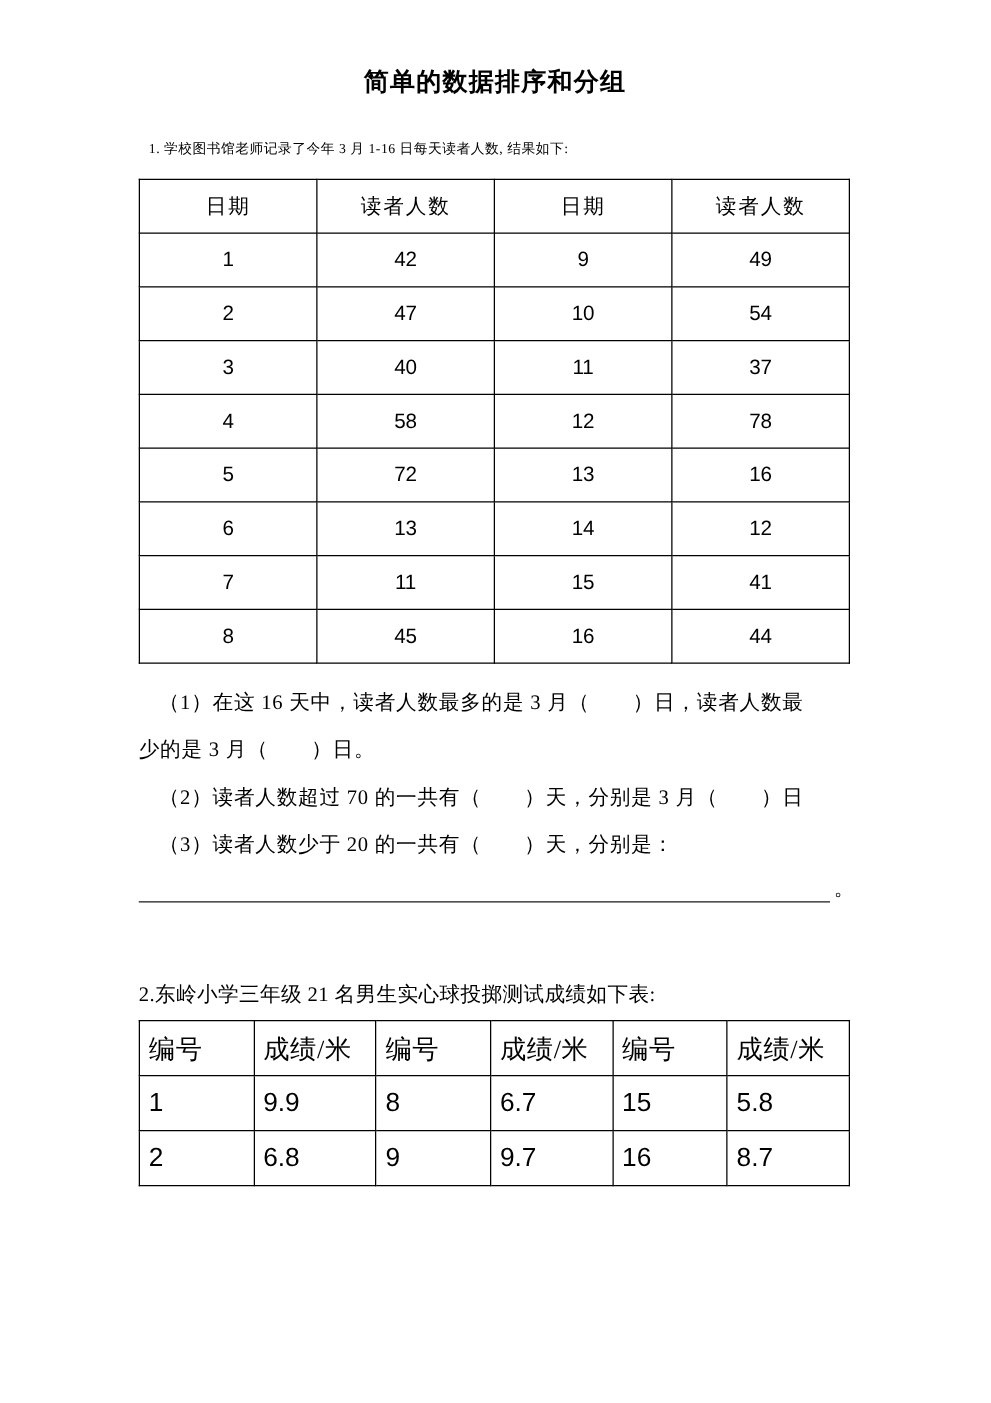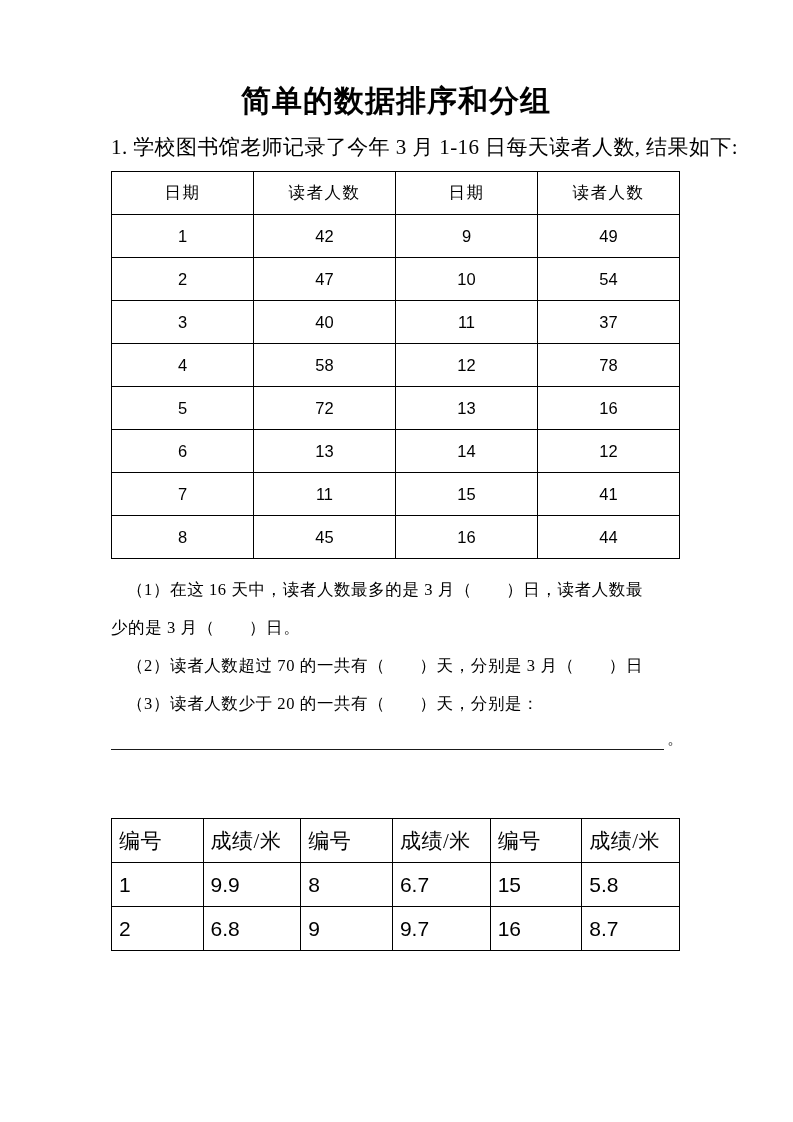--- a/index.html
+++ b/index.html
@@ -29,33 +29,33 @@
     position: absolute;
     left: 111px;
     top: 0;
     width: 570px;
   }
 
   
   .doc-title {
     text-align: center;
     font-weight: bold;
-    font-size: 30px;
+    font-size: 20px;
     line-height: 34px;
     letter-spacing: 1px;
     margin: 0;
-    padding-top: 84px;
+    padding-top: 48px;
     font-family: "DejaVu Serif", "Liberation Serif", serif;
   }
 
   
   .q-lead {
-    font-size: 21px;
+    font-size: 11px;
     line-height: 30px;
-    margin: 0;
+    margin: 8px;
     padding-top: 14px;
     letter-spacing: 0.4px;
     white-space: nowrap;
   }
 
   .sub-q {
     font-size: 16.5px;
     line-height: 38px;
     margin: 0;
     letter-spacing: 0.6px;
@@ -223,20 +223,21 @@
     <p class="sub-q">（2）读者人数超过 70 的一共有（　　）天，分别是 3 月（　　）日</p>
     <p class="sub-q">（3）读者人数少于 20 的一共有（　　）天，分别是：</p>
 
     <div class="blank-line-row">
       <div class="blank-rule"></div>
       <span class="blank-period">。</span>
     </div>
 
     <div class="spacer-lg"></div>
 
+    <p class="q2-lead">2.东岭小学三年级 21 名男生实心球投掷测试成绩如下表:</p>
 
     <table class="table-throw">
       <colgroup>
         <col class="n">
           <col class="s">
           <col class="n">
           <col class="s">
           <col class="n">
           <col class="s">
       </colgroup>

